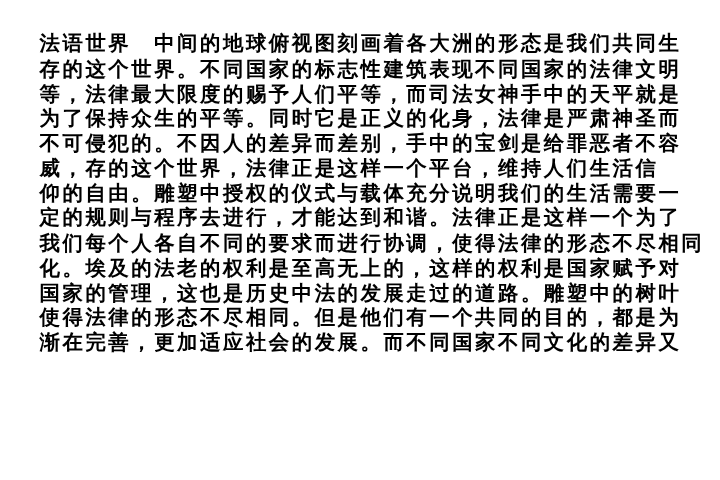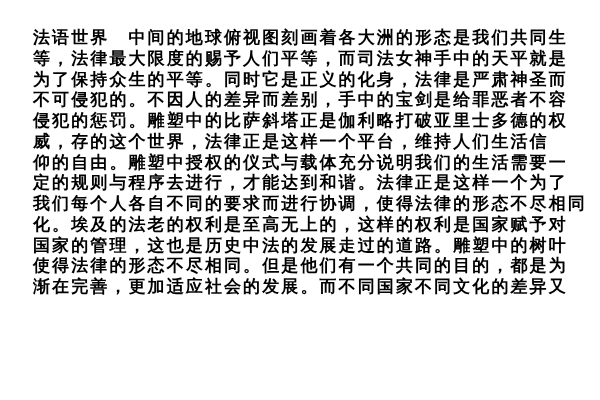--- a/index.html
+++ b/index.html
@@ -34,24 +34,24 @@
   .text-line {
     white-space: nowrap;
   }
 </style>
 </head>
 <body>
 
 <div class="page">
   <div class="text-block">
       <div class="text-line">法语世界　中间的地球俯视图刻画着各大洲的形态是我们共同生</div>
+      <div class="text-line">存的这个世界。不同国家的标志性建筑表现不同国家的法律文明</div>
       <div class="text-line">等，法律最大限度的赐予人们平等，而司法女神手中的天平就是</div>
       <div class="text-line">为了保持众生的平等。同时它是正义的化身，法律是严肃神圣而</div>
       <div class="text-line">不可侵犯的。不因人的差异而差别，手中的宝剑是给罪恶者不容</div>
-      <div class="text-line">侵犯的惩罚。雕塑中的比萨斜塔正是伽利略打破亚里士多德的权</div>
       <div class="text-line">威，存的这个世界，法律正是这样一个平台，维持人们生活信</div>
       <div class="text-line">仰的自由。雕塑中授权的仪式与载体充分说明我们的生活需要一</div>
       <div class="text-line">定的规则与程序去进行，才能达到和谐。法律正是这样一个为了</div>
       <div class="text-line">我们每个人各自不同的要求而进行协调，使得法律的形态不尽相同</div>
       <div class="text-line">化。埃及的法老的权利是至高无上的，这样的权利是国家赋予对</div>
       <div class="text-line">国家的管理，这也是历史中法的发展走过的道路。雕塑中的树叶</div>
       <div class="text-line">使得法律的形态不尽相同。但是他们有一个共同的目的，都是为</div>
       <div class="text-line">渐在完善，更加适应社会的发展。而不同国家不同文化的差异又</div>
     </div>
 </div>

